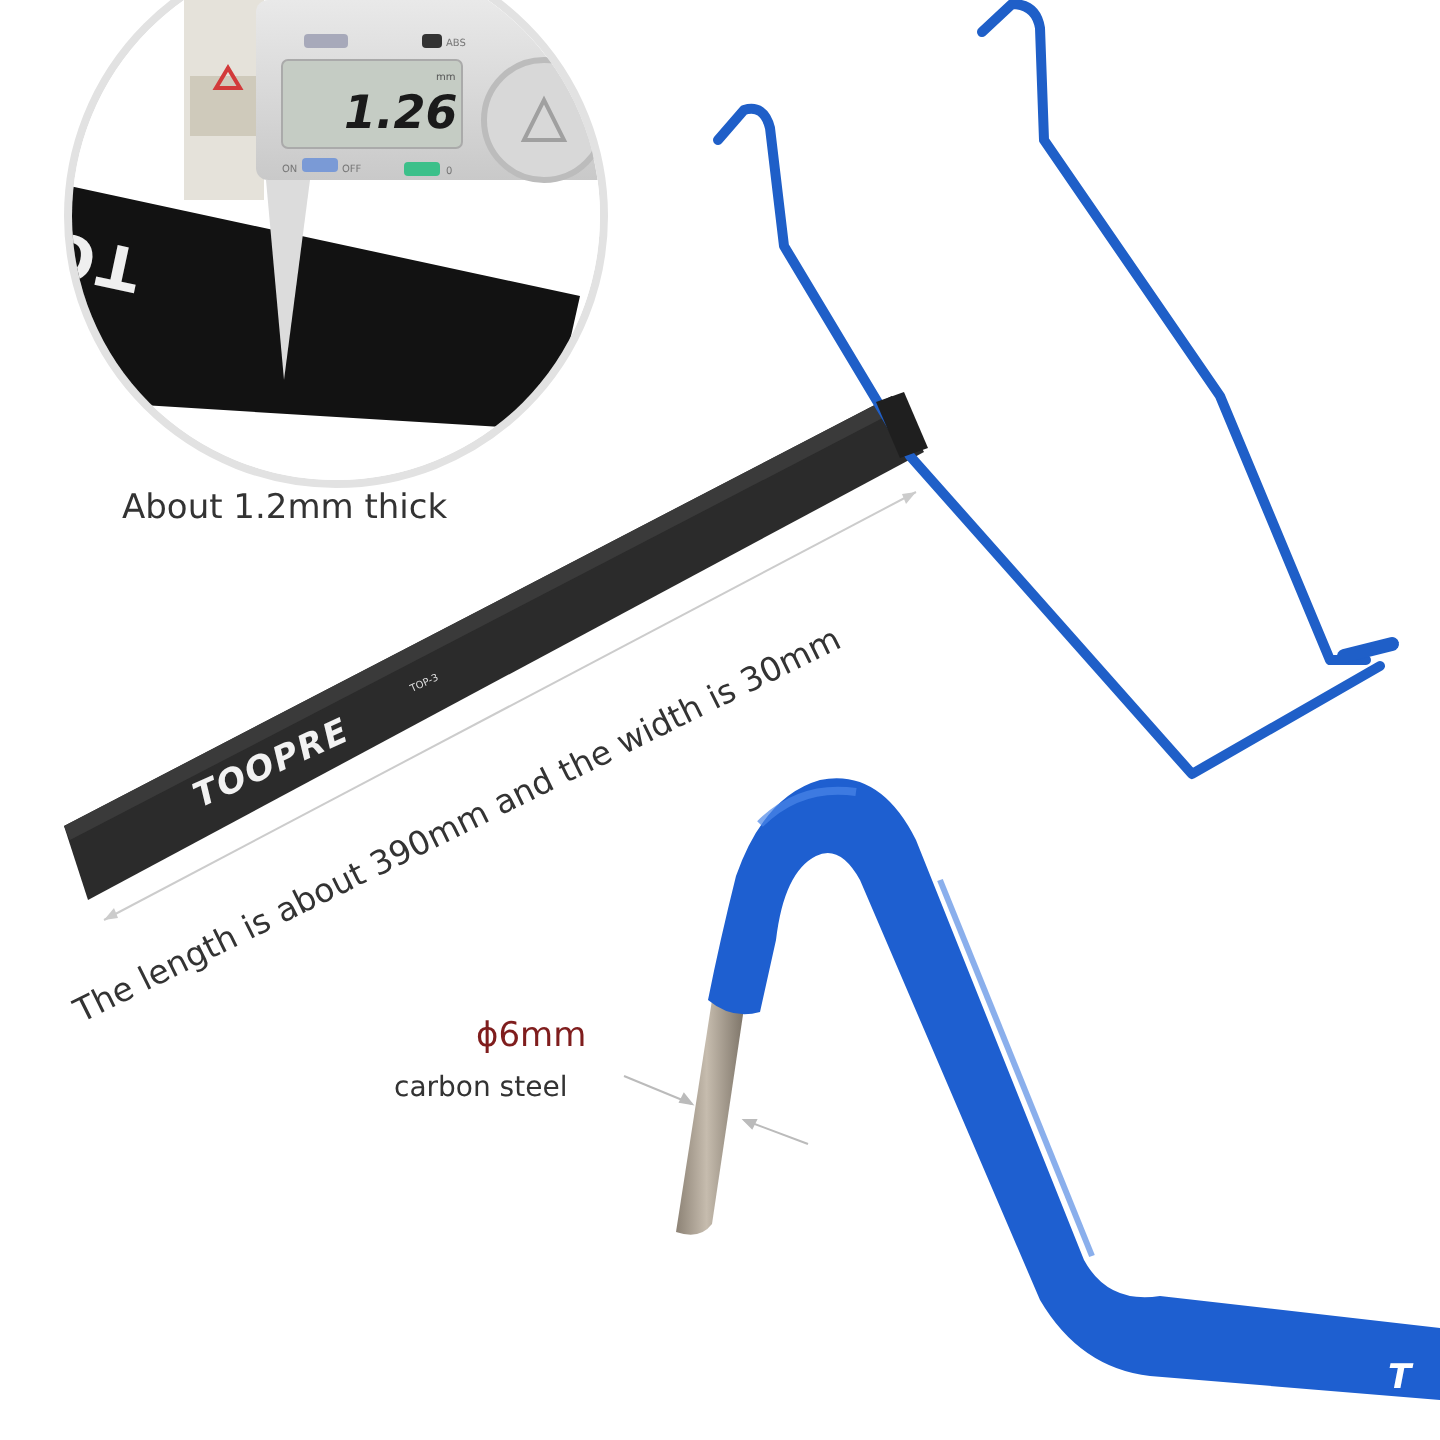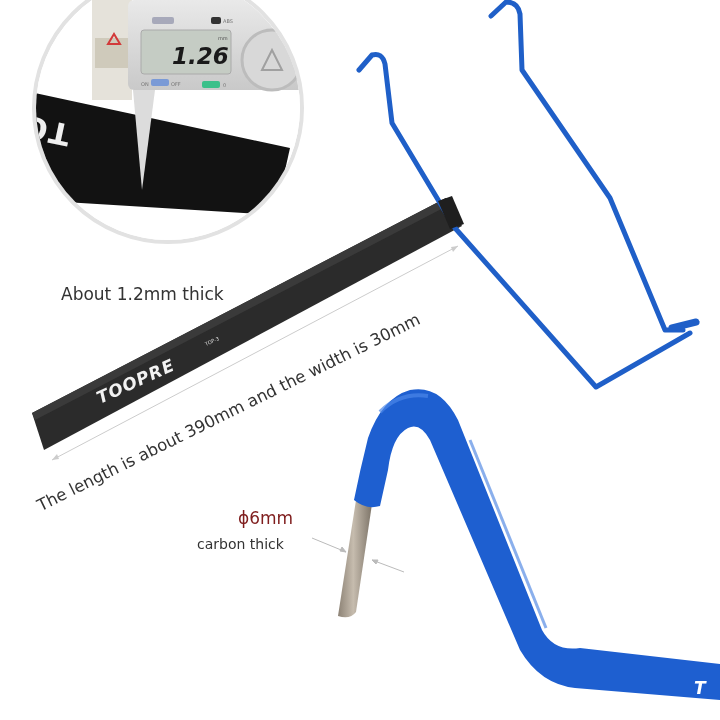--- a/index.html
+++ b/index.html
@@ -1,19 +1,19 @@
 <!DOCTYPE html>
 <html><head>
   <meta charset="utf-8">
   <style>
     html, body { margin: 0; padding: 0; background: #ffffff; }
     body { width: 720px; height: 720px; overflow: hidden; position: relative; font-family: "DejaVu Sans", sans-serif; }
     .canvas { position: absolute; left: 0; top: 0; width: 720px; height: 720px; }
     .label { position: absolute; color: #3a3a3a; white-space: nowrap; }
-    .thick-label { left: 61px; top: 244px; font-size: 17px; color: #333; margin-top: 40px; }
+    .thick-label { left: 61px; top: 244px; font-size: 17px; color: #333; }
     .length-label { left: 34px; top: 498px; font-size: 16.5px; color: #333; transform-origin: 0 0; transform: rotate(-26.3deg); }
     .dia-label { left: 238px; top: 508px; font-size: 17px; color: #7f1d1d; }
     .mat-label { left: 197px; top: 536px; font-size: 14px; color: #333; }
     .lcd-value { font-family: "DejaVu Sans", sans-serif; font-style: italic; font-weight: bold; }
   </style>
 </head>
 <body>
 
 <svg class="canvas" width="720" height="720" viewBox="0 0 720 720" xmlns="http://www.w3.org/2000/svg">
   <defs>
@@ -99,13 +99,13 @@
     <line x1="312" y1="538" x2="346" y2="552"></line>
     <line x1="372" y1="560" x2="404" y2="572"></line>
     <path d="M346 552 l-6 -1 l2 -4 z" fill="#bbbbbb"></path>
     <path d="M372 560 l6 0 l-2 4 z" fill="#bbbbbb"></path>
   </g>
 </svg>
 
 <div class="label thick-label">About 1.2mm thick</div>
 <div class="label length-label">The length is about 390mm and the width is 30mm</div>
 <div class="label dia-label">ϕ6mm</div>
-<div class="label mat-label">carbon thick</div>
+<div class="label mat-label">carbon steel</div>
 
 </body></html>

